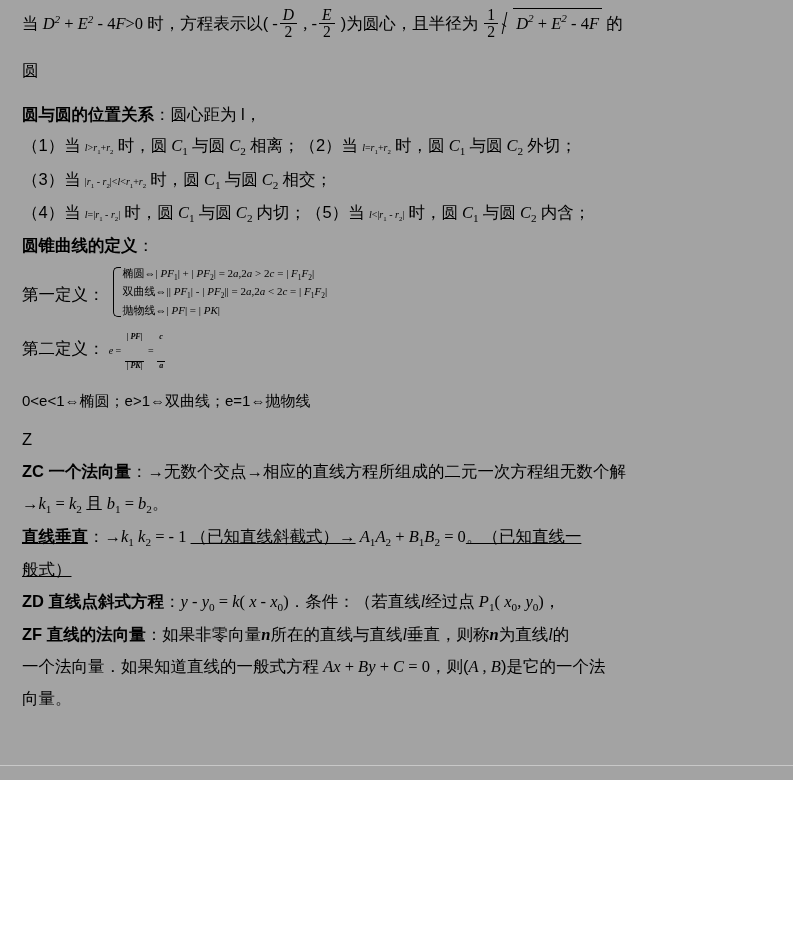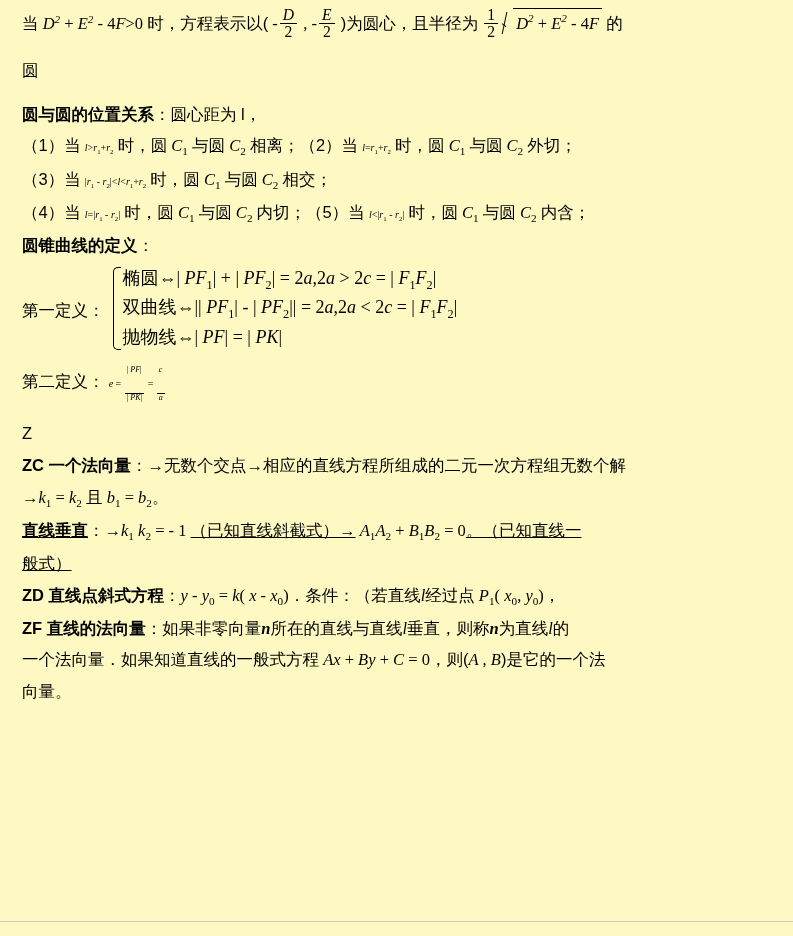--- a/index.html
+++ b/index.html
@@ -10,24 +10,24 @@
   body {
     width: 793px;
     height: 936px;
     font-family: "Liberation Serif", "DejaVu Serif", serif;
     color: #000000;
     overflow: hidden;
   }
   .page {
     position: relative;
     width: 793px;
-    height: 936px;
+    height: 780px;
     box-sizing: border-box;
     padding: 8px 22px 0 22px;
-    background: #fef9c3;
+    background: #a3a3a3;
   }
   .line {
     display: block;
     line-height: 1.5;
     font-size: 16.5px;
     margin: 0 0 6px 0;
     white-space: nowrap;
   }
   .cn { font-family: "Liberation Sans", "DejaVu Sans", sans-serif; }
   .bold { font-weight: bold; }
@@ -96,21 +96,21 @@
     border-top: 1.2px solid #000;
     padding: 1px 3px 0 3px;
   }
   .l1 { margin-bottom: 16px; }
   .l2 { margin-bottom: 18px; }
   .brace-block {
     display: inline-block;
     vertical-align: middle;
     position: relative;
     padding-left: 14px;
-    font-size: 18px;
+    font-size: 11px;
     line-height: 1.55;
   }
   .brace-block::before {
     content: "";
     position: absolute;
     left: 4px;
     top: 2px;
     bottom: 2px;
     width: 7px;
     border: 1.2px solid #000;
@@ -121,20 +121,21 @@
   .def-row { display: block; margin-bottom: 14px; }
   .def-label { display: inline-block; vertical-align: middle; font-family: "Liberation Sans","DejaVu Sans",sans-serif; font-size: 16.5px; margin-top: 6px;}
   .uline { text-decoration: underline; }
   .eqfrac {
     display: inline-block;
     vertical-align: middle;
     text-align: left;
     font-size: 0.8em;
     line-height: 1.1;
     margin: 0 1px;
+    font-weight: bold;
   }
   .eqfrac .num { display:block; padding: 0 2px; }
   .eqfrac .den { display:block; padding: 0 2px; border-top: 1px solid #000; margin-top: 19px; }
   .bottomrule {
     position: absolute;
     left: 0;
     right: 0;
     bottom: 14px;
     height: 1px;
     background: #c8c8c8;
@@ -236,20 +237,23 @@
     </span>
   </div>
 
   <div class="line" style="margin-bottom:18px;">
     <span class="cn">第二定义：</span>
     <span class="small">
       <span class="mi">e</span><span class="mo"> = </span><span class="eqfrac"><span class="num"><span class="mo">| </span><span class="mi">PF</span><span class="mo">|</span></span><span class="den"><span class="mo">| </span><span class="mi">PK</span><span class="mo">|</span></span></span><span class="mo"> = </span><span class="eqfrac"><span class="num mi">c</span><span class="den mi">a</span></span>
     </span>
   </div>
 
+  <div class="line" style="margin-bottom:14px;">
+    <span class="cn small" style="font-size:15px;">0&lt;e&lt;1⇔椭圆；e&gt;1⇔双曲线；e=1⇔抛物线</span>
+  </div>
 
   <div class="line">
     <span class="cn">Z</span>
   </div>
 
   <div class="line">
     <span class="cn bold">ZC 一个法向量</span><span class="cn">：→无数个交点→相应的直线方程所组成的二元一次方程组无数个解</span>
   </div>
   <div class="line">
     <span class="cn">→</span><span class="mi">k</span><span class="subn">1</span><span class="mo"> = </span><span class="mi">k</span><span class="subn">2</span>

